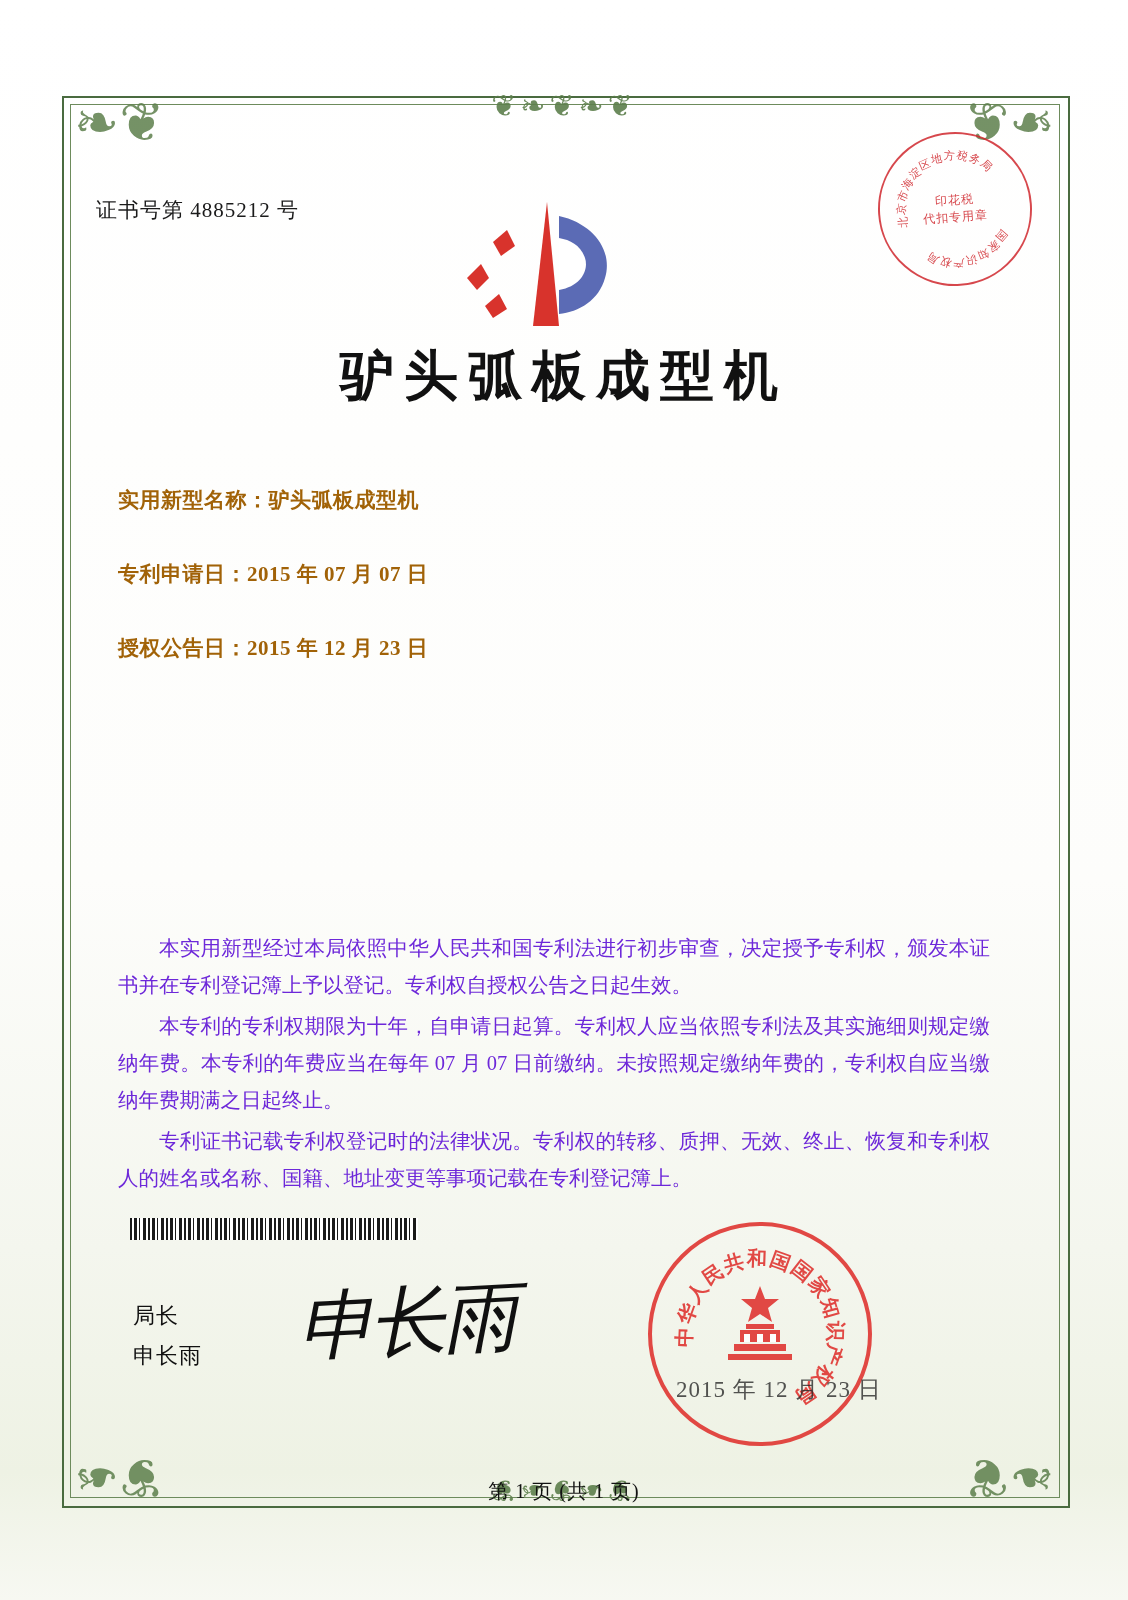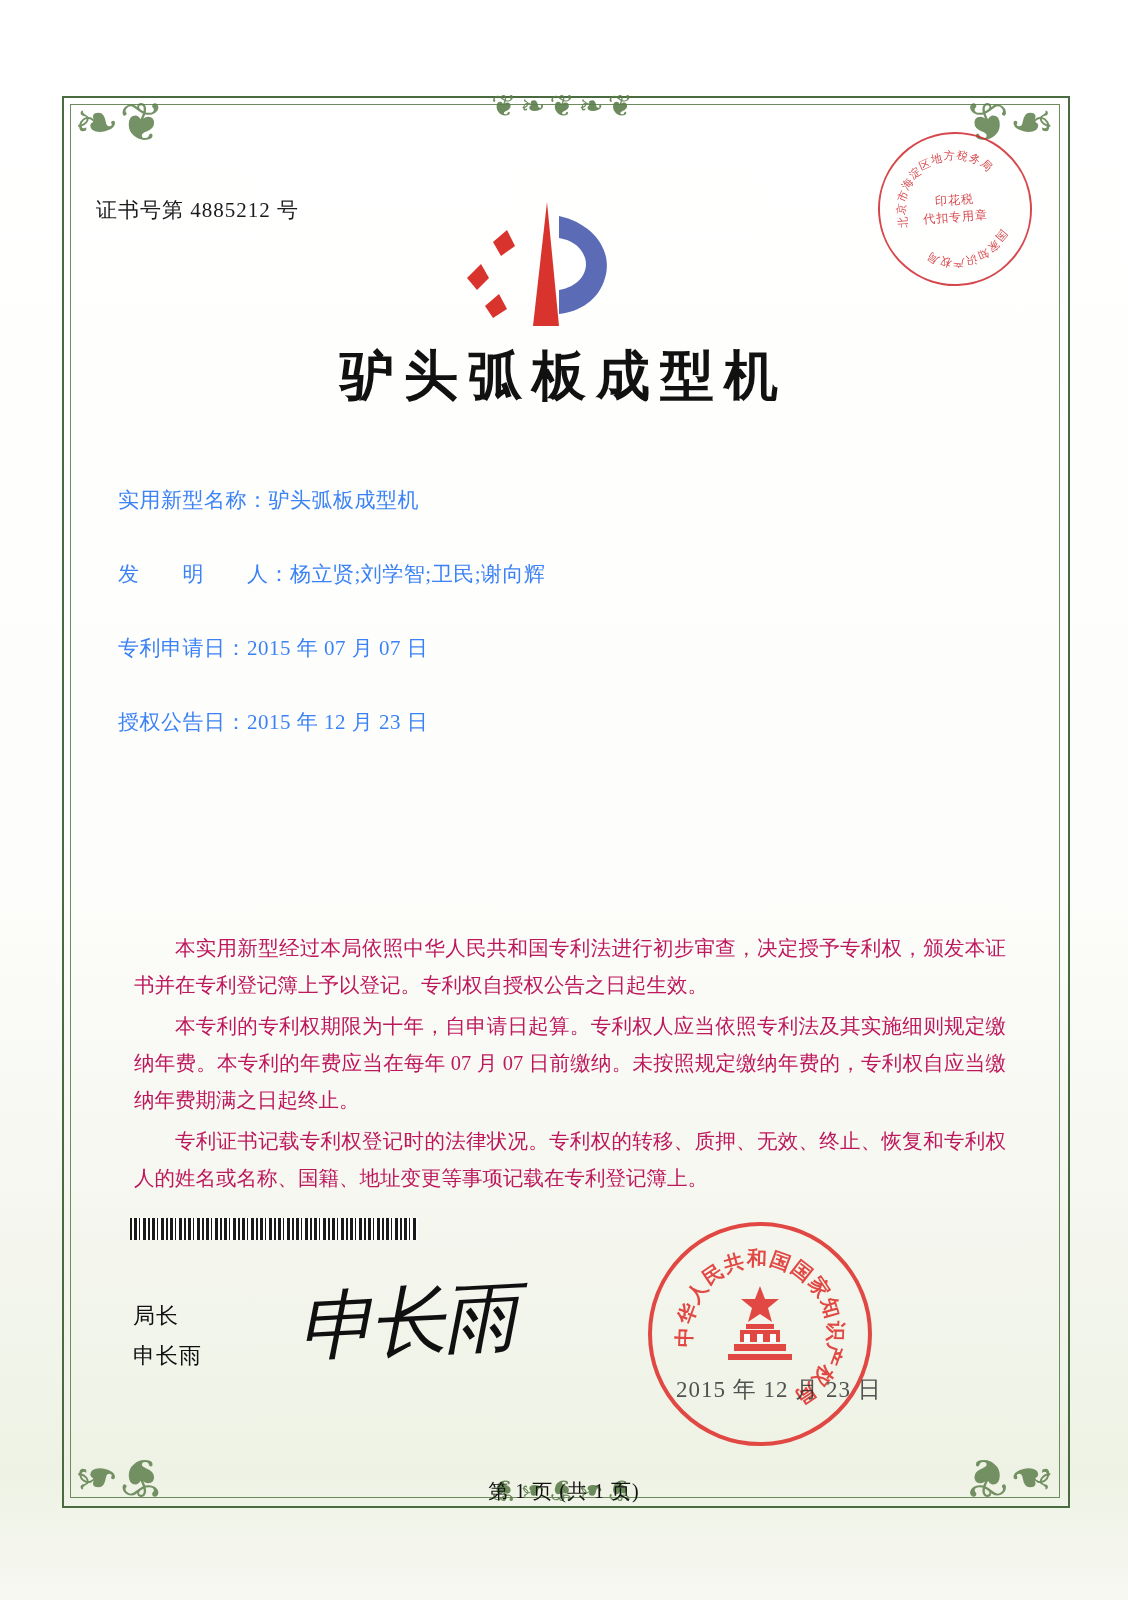--- a/index.html
+++ b/index.html
@@ -144,40 +144,41 @@
   }
 
   .fields {
     position: absolute;
     left: 118px;
     top: 486px;
     width: 860px;
   }
   .field {
     font-size: 21px;
-    color: #3b82f6;
+    color: #a16207;
     margin-bottom: 46px;
     letter-spacing: .5px;
     white-space: nowrap;
+    font-weight: bold;
   }
   .field .lbl {
     display: inline-block;
   }
   .field .val {
     display: inline;
   }
 
   .body-text {
     position: absolute;
-    left: 134px;
+    left: 118px;
     top: 930px;
     width: 872px;
     font-size: 20.5px;
     line-height: 37px;
-    color: #be185d;
+    color: #6d28d9;
     text-align: justify;
     font-family: Liberation Serif, serif;
   }
   .body-text p {
     margin: 0 0 4px 0;
     text-indent: 2em;
   }
 
   .barcode {
     position: absolute;
@@ -330,23 +331,20 @@
     </div>
   </div>
 
   <div class="title">驴头弧板成型机</div>
 
   <div class="fields">
     <div class="field">
       <span class="lbl">实用新型名称：</span><span class="val">驴头弧板成型机</span>
     </div>
     <div class="field">
-      <span class="lbl">发　　明　　人：</span><span class="val">杨立贤;刘学智;卫民;谢向辉</span>
-    </div>
-    <div class="field">
       <span class="lbl">专利申请日：</span><span class="val">2015 年 07 月 07 日</span>
     </div>
     <div class="field">
       <span class="lbl">授权公告日：</span><span class="val">2015 年 12 月 23 日</span>
     </div>
   </div>
 
   <div class="body-text">
     <p>本实用新型经过本局依照中华人民共和国专利法进行初步审查，决定授予专利权，颁发本证书并在专利登记簿上予以登记。专利权自授权公告之日起生效。</p>
     <p>本专利的专利权期限为十年，自申请日起算。专利权人应当依照专利法及其实施细则规定缴纳年费。本专利的年费应当在每年 07 月 07 日前缴纳。未按照规定缴纳年费的，专利权自应当缴纳年费期满之日起终止。</p>

